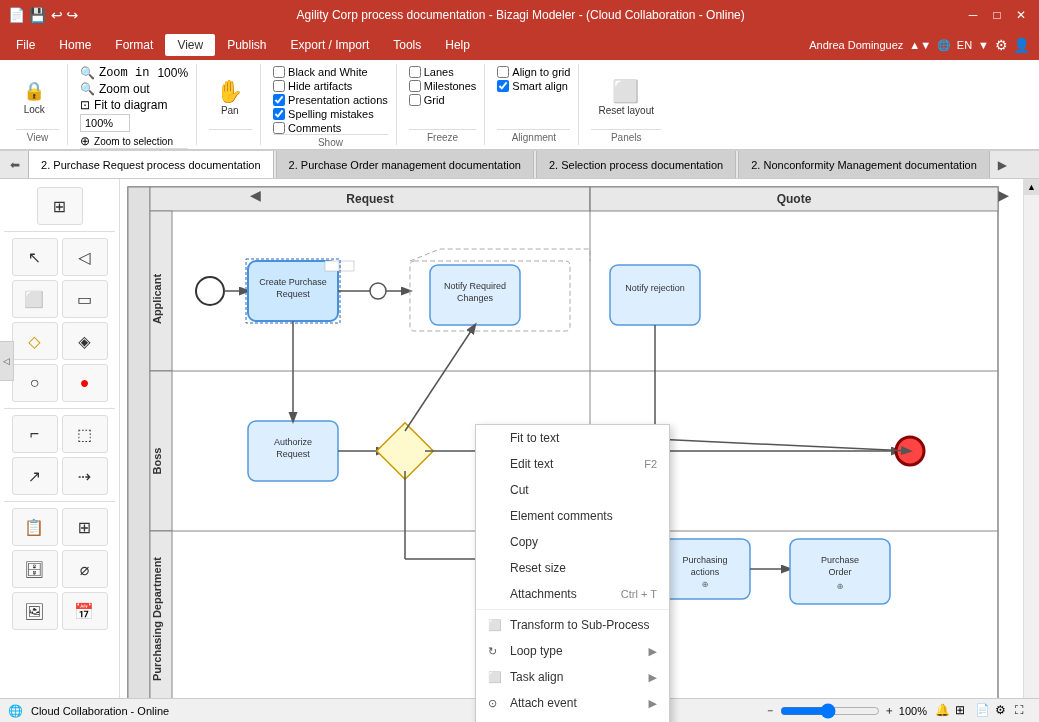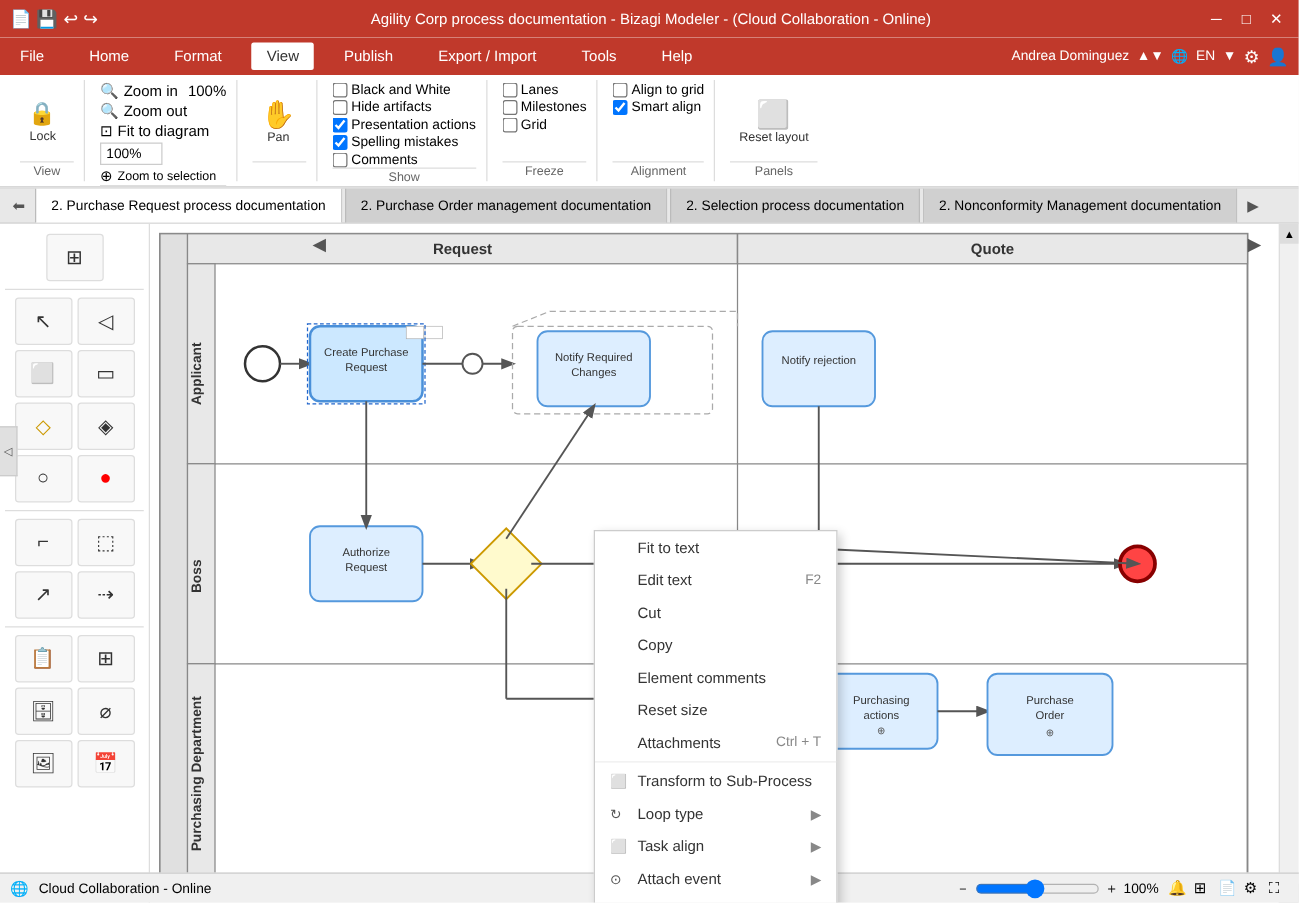--- a/index.html
+++ b/index.html
@@ -238,21 +238,21 @@
   <div class="title">Agility Corp process documentation - Bizagi Modeler - (Cloud Collaboration - Online)</div>
   <div class="win-controls">
     <button class="win-btn">─</button>
     <button class="win-btn">□</button>
     <button class="win-btn close-btn">✕</button>
   </div>
 </div>
 
 <div id="ribbon">
 
-  <div id="menubar" style="background:#c0392b; height:30px; display:flex; align-items:center; padding:0 4px; gap:12px; position:relative;">
+  <div id="menubar" style="background:#c0392b; height:30px; display:flex; align-items:center; padding:0 4px; gap:0; position:relative;">
     <div class="menu-item">File</div>
     <div class="menu-item">Home</div>
     <div class="menu-item">Format</div>
     <div class="menu-item active">View</div>
     <div class="menu-item">Publish</div>
     <div class="menu-item">Export / Import</div>
     <div class="menu-item">Tools</div>
     <div class="menu-item">Help</div>
 
     <div style="position:absolute; right:8px; display:flex; align-items:center; gap:6px;">
@@ -275,21 +275,21 @@
           <span>Lock</span>
         </div>
       </div>
       <div class="ribbon-group-label">View</div>
     </div>
 
     <div class="ribbon-group">
       <div class="ribbon-items" style="flex-direction:column; align-items:flex-start; gap:2px;">
         <div class="ribbon-row">
           <span>🔍</span>
-          <span style="cursor:pointer;">Zoom in</span>
+          <span style="cursor:pointer;font-family:Liberation Mono, monospace;">Zoom in</span>
           <span style="margin-left:4px;">100%</span>
         </div>
         <div class="ribbon-row">
           <span>🔍</span>
           <span style="cursor:pointer;">Zoom out</span>
         </div>
         <div class="ribbon-row">
           <span>⊡</span>
           <span style="cursor:pointer;">Fit to diagram</span>
         </div>
@@ -547,25 +547,25 @@
         <span class="ctx-icon"></span>
         <span class="ctx-label">Edit text</span>
         <span class="ctx-shortcut">F2</span>
       </div>
       <div class="ctx-item">
         <span class="ctx-icon"></span>
         <span class="ctx-label">Cut</span>
       </div>
       <div class="ctx-item">
         <span class="ctx-icon"></span>
+        <span class="ctx-label">Element comments</span>
+      </div>
+      <div class="ctx-item">
+        <span class="ctx-icon"></span>
         <span class="ctx-label">Copy</span>
-      </div>
-      <div class="ctx-item">
-        <span class="ctx-icon"></span>
-        <span class="ctx-label">Element comments</span>
       </div>
       <div class="ctx-item">
         <span class="ctx-icon"></span>
         <span class="ctx-label">Reset size</span>
       </div>
       <div class="ctx-item">
         <span class="ctx-icon"></span>
         <span class="ctx-label">Attachments</span>
         <span class="ctx-shortcut">Ctrl + T</span>
       </div>

